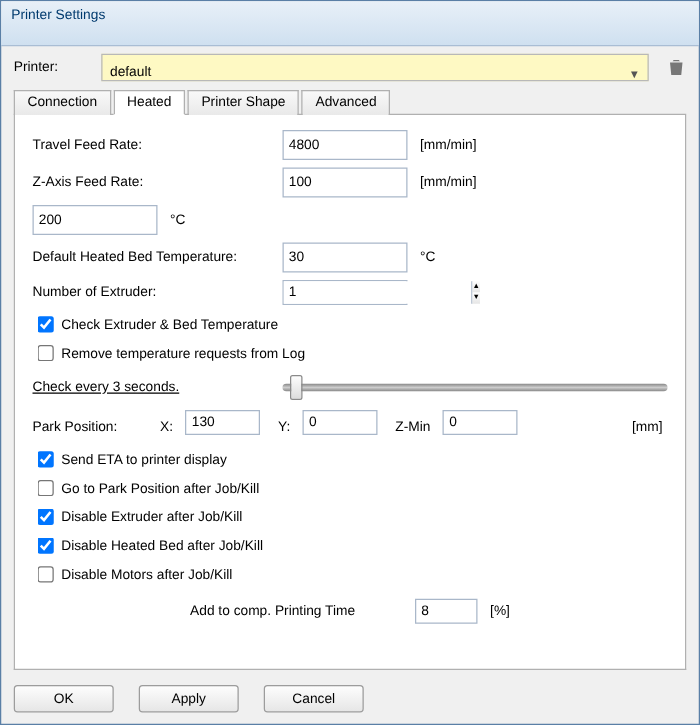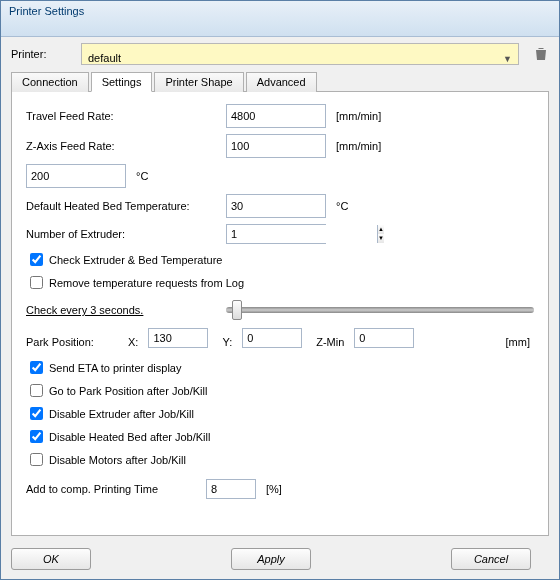--- a/index.html
+++ b/index.html
@@ -28,23 +28,23 @@
 .chk input { margin-right: 6px; }
 .sliderrow { display: flex; align-items: center; margin: 10px 0; }
 .sliderlabel { width: 200px; text-decoration: underline; }
 .slider-track { flex: 1; height: 16px; position: relative; display: flex; align-items: center; }
 .slider-bar { height: 6px; width: 100%; background: linear-gradient(#888, #ccc, #888); border-radius: 3px; }
 .slider-thumb { position: absolute; left: 6px; top: -2px; width: 10px; height: 20px; background: linear-gradient(#fdfdfd,#dcdcdc); border: 1px solid #8a8a8a; border-radius: 2px; }
 .parkrow { display: flex; align-items: flex-end; margin: 8px 0 10px 0; gap: 6px; }
 .parkrow .lbl { width: 88px; }
 .smlbl { margin-left: 8px; margin-right: 4px; }
 .pinput { width: 60px; height: 20px; border: 1px solid #a9b7c9; padding: 1px 4px; font-size: 11px; }
-.addrow { display: flex; align-items: center; margin-top: 10px; }
+.addrow { display: flex; align-items: center; margin-top: 10px; justify-content: center; }
 .addrow .albl { width: 180px; }
-.buttons { display: flex; justify-content: space-between; gap: 10px; padding: 12px 18px 0 0; font-style: italic; }
+.buttons { display: flex; justify-content: flex-start; gap: 20px; padding: 12px 18px 0 0; }
 .btn { width: 80px; height: 22px; background: linear-gradient(#fdfdfd,#e6e6e6); border: 1px solid #9c9c9c; border-radius: 3px; cursor: pointer; text-align: center; line-height: 20px; }
 .checkbox { width:13px; height:13px; }
 </style>
 </head>
 <body>
 
 <div class="window">
   <div class="titlebar">
     <span>Printer Settings</span>
   </div>
@@ -57,21 +57,21 @@
       </div>
       <div class="trash">
         <svg width="12" height="14" viewBox="0 0 12 14">
             <path d="M1 3h10l-1 10H2L1 3zm3-2h4l1 1H3l1-1z" fill="#777"></path>
           </svg>
       </div>
     </div>
 
     <div class="tabs">
       <div class="tab"><span>Connection</span></div>
-      <div class="tab active"><span>Settings</span></div>
+      <div class="tab active"><span>Heated</span></div>
       <div class="tab"><span>Printer Shape</span></div>
       <div class="tab"><span>Advanced</span></div>
     </div>
 
     <div class="panel">
 
       <div class="frow">
         <span class="flabel">Travel Feed Rate:</span>
         <input class="finput" value="4800" style="">
         <span class="funit">[mm/min]</span>

